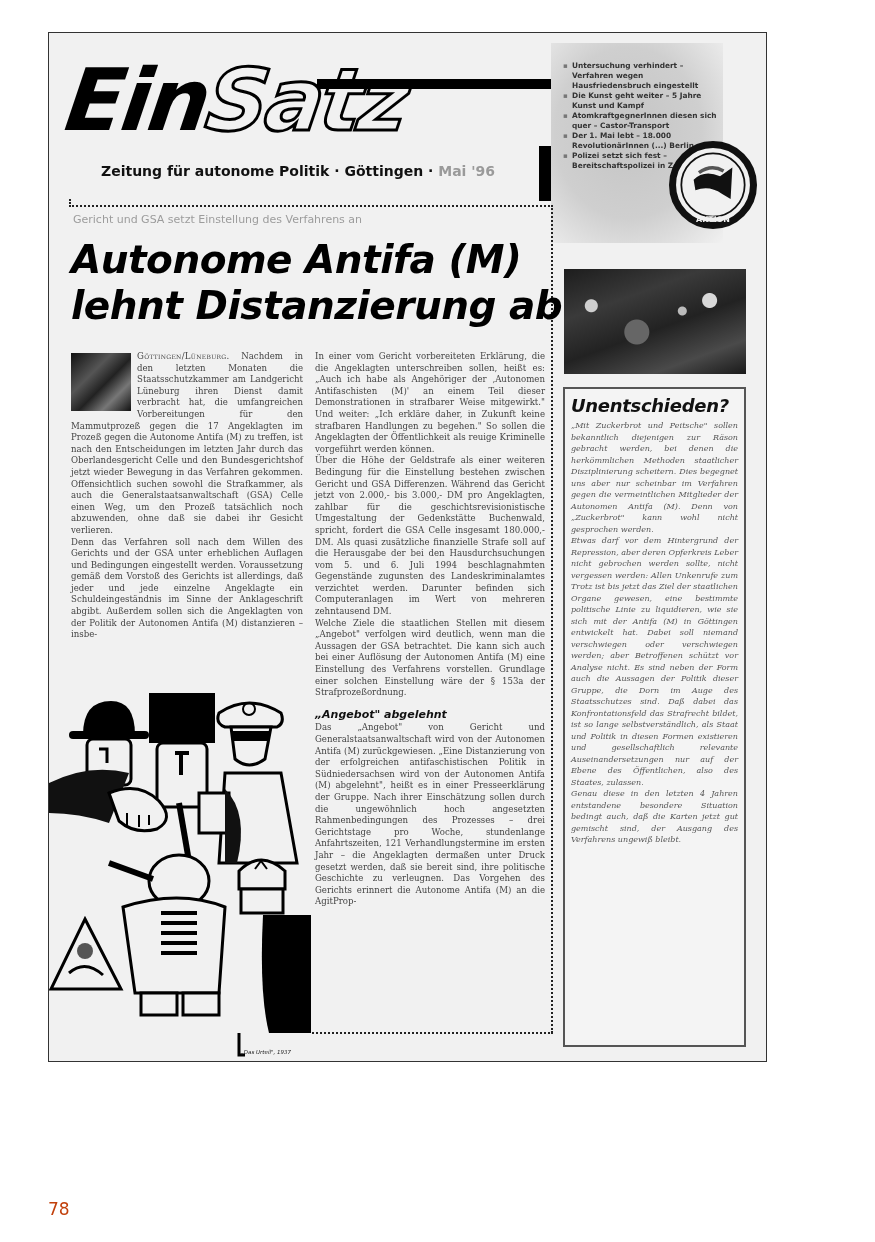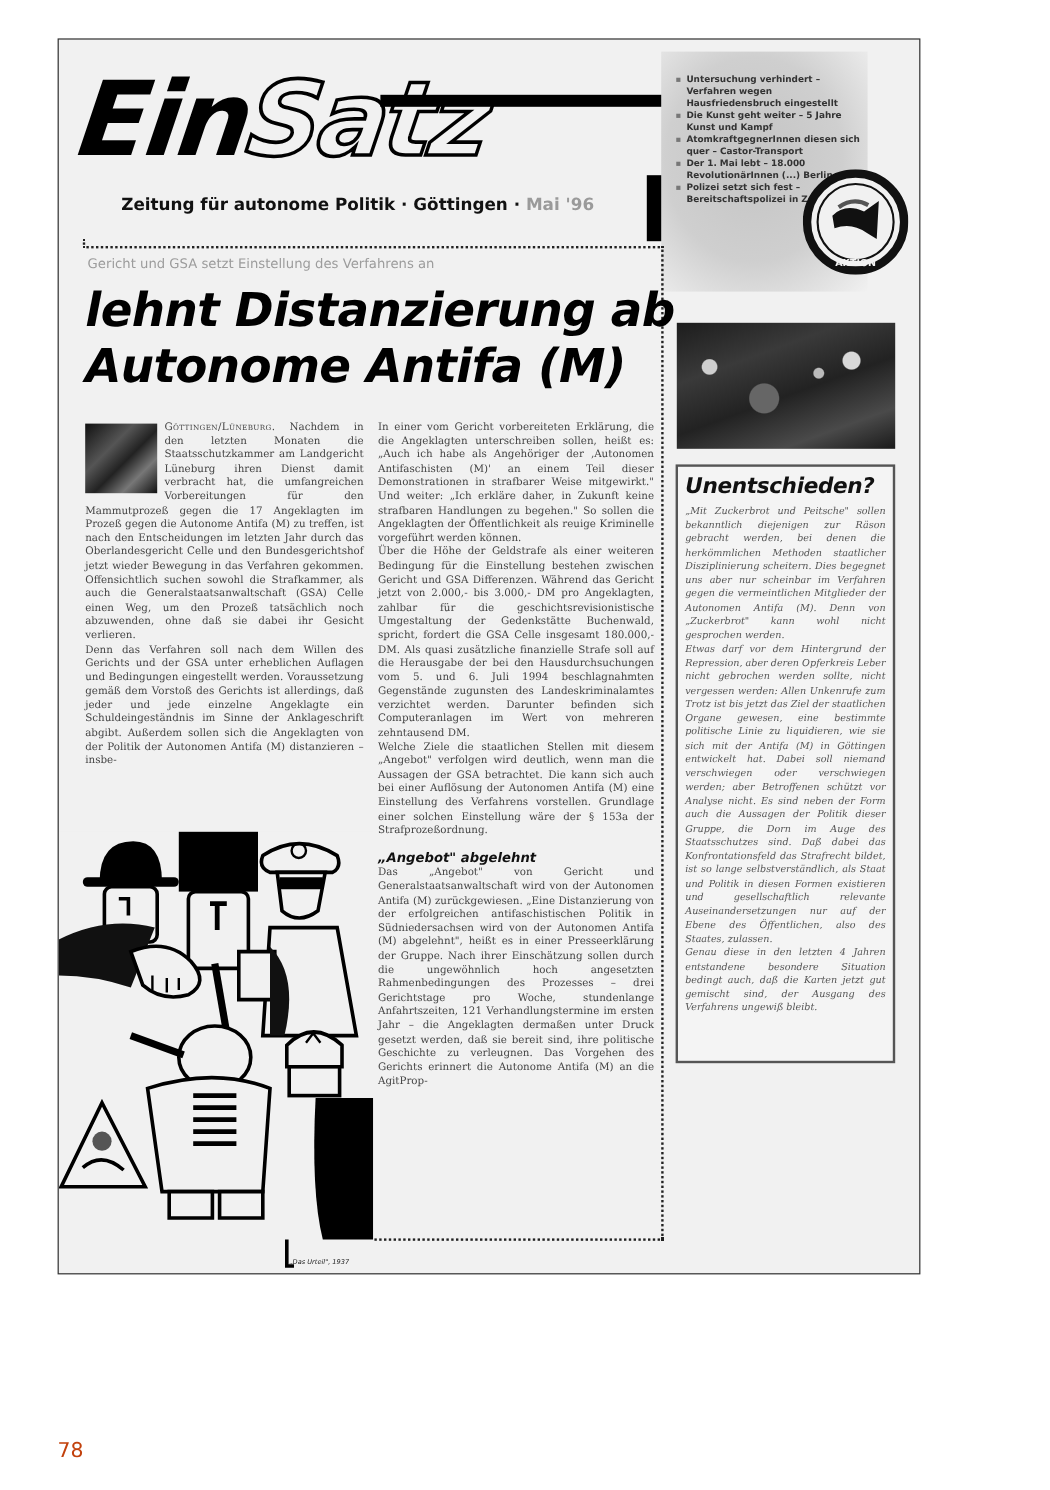--- a/index.html
+++ b/index.html
@@ -49,21 +49,21 @@
   .teaser li::before { content:"▪"; position:absolute; left:0; top:0; color:#777; font-size:7px; }
   .antifa-badge { position:absolute; left:620px; top:108px; width:88px; height:88px; }
 
   .photo { position:absolute; left:515px; top:236px; width:182px; height:105px; background:
       radial-gradient(circle at 15% 35%, #cfcfcf 0 6px, transparent 7px),
       radial-gradient(circle at 80% 30%, #d8d8d8 0 7px, transparent 8px),
       radial-gradient(circle at 40% 60%, #666 0 12px, transparent 13px),
       radial-gradient(circle at 65% 40%, #bbb 0 4px, transparent 5px),
       linear-gradient(160deg, #1d1d1d 0%, #3a3a3a 30%, #222 55%, #4a4a4a 80%, #1a1a1a 100%); }
 
-  .sidebar-box { position:absolute; left:514px; top:354px; width:183px; height:499px; border:2px solid #555; box-sizing:border-box; background:#f4f4f4; padding:6px 6px; }
+  .sidebar-box { position:absolute; left:514px; top:354px; width:183px; height:660px; border:2px solid #555; box-sizing:border-box; background:#f4f4f4; padding:6px 6px; }
   .sidebar-box h2 { margin:0 0 4px 0; font-family:"DejaVu Sans", sans-serif; font-weight:bold; font-style:italic; font-size:18px; color:#111; letter-spacing:-0.3px; }
   .sidebar-box p { margin:0; font-style:italic; font-size:8px; line-height:11.5px; color:#555; text-align:justify; }
   .sidebar-box .cont { float:right; }
 
   .page-number { position:absolute; left:48px; top:1199px; font-family:"DejaVu Sans", sans-serif; font-size:17px; color:#c2410c; }
 </style>
 </head>
 <body>
 
 <div class="page">
@@ -96,22 +96,22 @@
     <text x="50" y="92" font-size="9" font-family="DejaVu Sans, sans-serif" font-weight="bold" text-anchor="middle" fill="#f1f1f1">AKTION</text>
   </svg>
 
   <div class="dotted-left-tick"></div>
   <div class="dotted-top"></div>
   <div class="dotted-right"></div>
   <div class="dotted-bottom"></div>
 
   <div class="kicker">Gericht und GSA setzt Einstellung des Verfahrens an</div>
   <div class="headline">
+    <div>Autonome Antifa (M)</div>
     <div>lehnt Distanzierung ab</div>
-    <div>Autonome Antifa (M)</div>
   </div>
 
   <div class="col col1">
     <div class="thumb"></div>
     <p><span class="smallcaps">Göttingen/Lüneburg.</span> <span>Nachdem in den letzten Monaten die Staatsschutzkammer am Landgericht Lüneburg ihren Dienst damit verbracht hat, die umfangreichen Vorbereitungen für den Mammutprozeß gegen die 17 Angeklagten im Prozeß gegen die Autonome Antifa (M) zu treffen, ist nach den Entscheidungen im letzten Jahr durch das Oberlandesgericht Celle und den Bundesgerichtshof jetzt wieder Bewegung in das Verfahren gekommen. Offensichtlich suchen sowohl die Strafkammer, als auch die Generalstaatsanwaltschaft (GSA) Celle einen Weg, um den Prozeß tatsächlich noch abzuwenden, ohne daß sie dabei ihr Gesicht verlieren.</span></p>
     <p>Denn das Verfahren soll nach dem Willen des Gerichts und der GSA unter erheblichen Auflagen und Bedingungen eingestellt werden. Voraussetzung gemäß dem Vorstoß des Gerichts ist allerdings, daß jeder und jede einzelne Angeklagte ein Schuldeingeständnis im Sinne der Anklageschrift abgibt. Außerdem sollen sich die Angeklagten von der Politik der Autonomen Antifa (M) distanzieren – insbe-</p>
   </div>
 
   <div class="col col2">
     <p>In einer vom Gericht vorbereiteten Erklärung, die die Angeklagten unterschreiben sollen, heißt es: „Auch ich habe als Angehöriger der ‚Autonomen Antifaschisten (M)' an einem Teil dieser Demonstrationen in strafbarer Weise mitgewirkt." Und weiter: „Ich erkläre daher, in Zukunft keine strafbaren Handlungen zu begehen." So sollen die Angeklagten der Öffentlichkeit als reuige Kriminelle vorgeführt werden können.</p>

